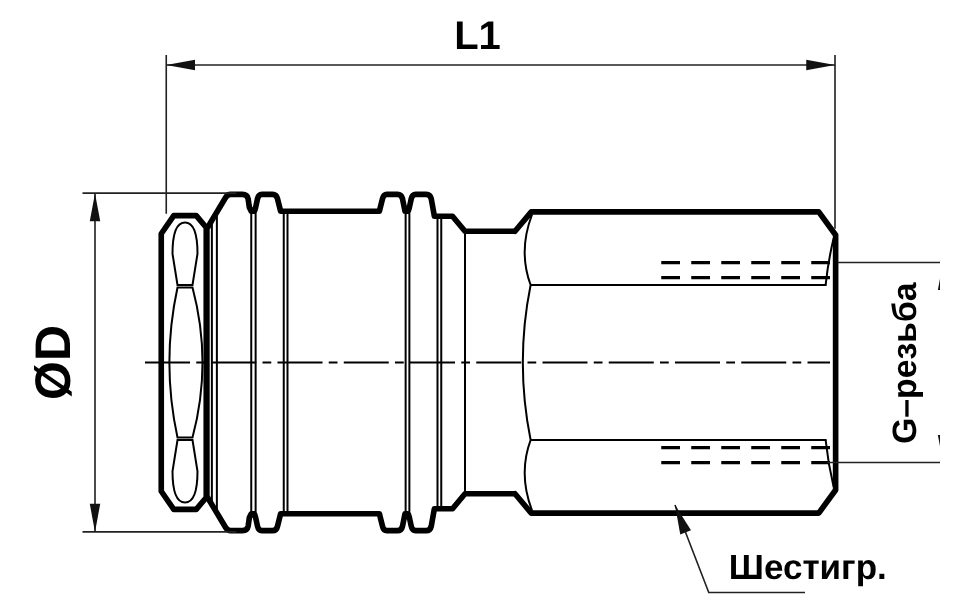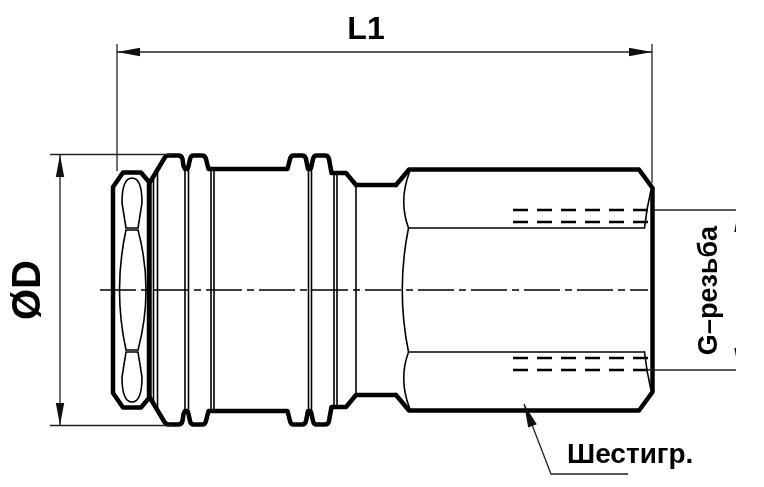--- a/index.html
+++ b/index.html
@@ -1,21 +1,21 @@
 <!DOCTYPE html>
 <html><head>
 <meta charset="utf-8">
 <style>
   html,body { margin:0; padding:0; }
   body {
     width:764px; height:487px;
     background:#ffffff;
     font-family:"Liberation Sans","DejaVu Sans",sans-serif;
   }
-  .stage { position:relative; width:736px; height:487px; overflow:hidden; }
+  .stage { position:relative; width:736px; height:487px; overflow:hidden;padding-left:16px; }
   svg { display:block; }
   .fillw   { fill:#ffffff; stroke:none; }
   .thick   { fill:none; stroke:#000000; stroke-width:4.5; stroke-linejoin:round; stroke-linecap:round; }
   .thin    { fill:none; stroke:#000000; stroke-width:1.6; stroke-linecap:round; }
   .hline   { fill:none; stroke:#000000; stroke-width:2.6; stroke-dasharray:15 9; }
   .cline   { fill:none; stroke:#000000; stroke-width:1.5; stroke-dasharray:36 5 7 5; }
   .dim     { fill:none; stroke:#222222; stroke-width:1.3; }
   .ah      { fill:#111111; stroke:none; }
   .lbl     { font-weight:bold; fill:#000000; }
 </style>

